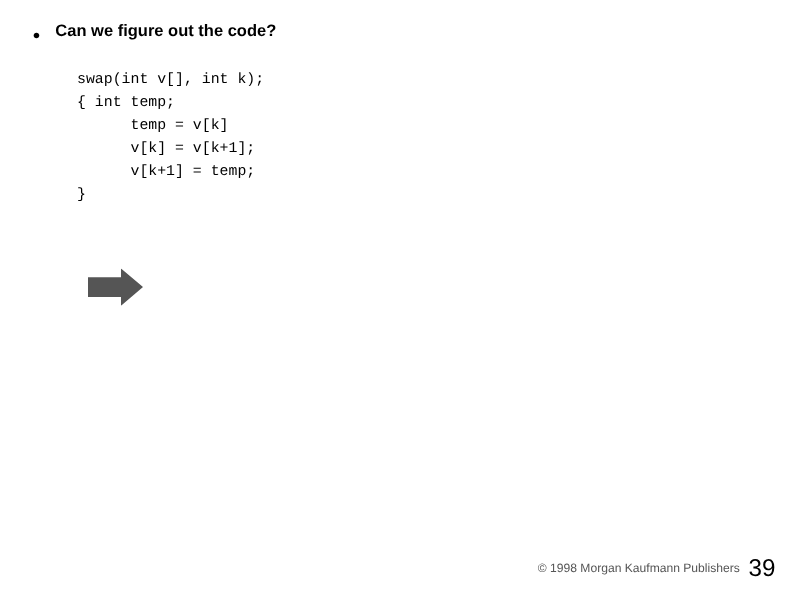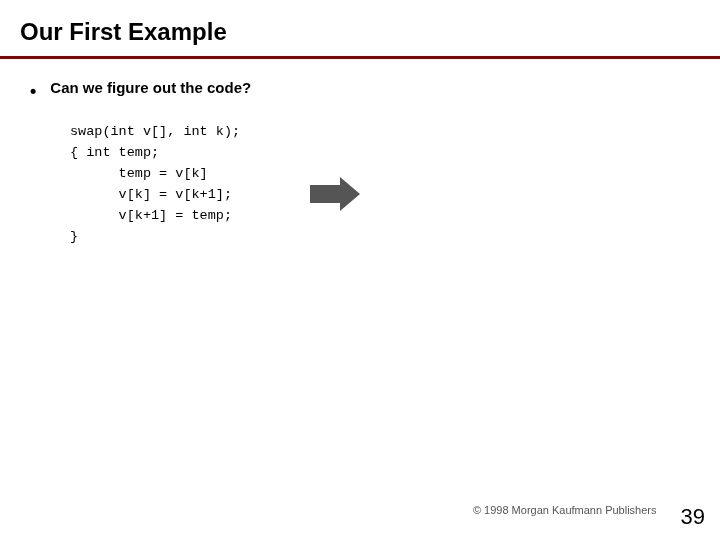--- a/index.html
+++ b/index.html
@@ -53,21 +53,21 @@
     }
 
     .bullet-text {
       font-size: 15px;
       font-weight: bold;
       color: #000000;
     }
 
     .code-section {
       display: flex;
-      flex-direction: row;
+      flex-direction: column;
       margin-left: 40px;
       margin-top: 10px;
       align-items: flex-start;
       gap: 0px;
     }
 
     .c-code {
       font-family: 'Courier New', Courier, monospace;
       font-size: 13.5px;
       line-height: 1.55;
@@ -96,42 +96,40 @@
       color: #000000;
       white-space: pre;
       padding-top: 55px;
     }
 
     .footer {
       position: absolute;
       bottom: 10px;
       right: 15px;
       display: flex;
-      gap: 24px;
+      align-items: center;
+      gap: 8px;
     }
 
     .footer-text {
       font-size: 11px;
       color: #555555;
     }
 
     .page-number {
       font-size: 22px;
       font-weight: normal;
       color: #000000;
     }
   </style>
 </head>
 <body>
 
 <div class="slide-container">
 
-  <div class="title-bar">
-    <span class="title-text">Our First Example</span>
-  </div>
 
   <div class="content-area">
 
     <div class="bullet-point">
       <span class="bullet-dot">•</span>
       <span class="bullet-text">Can we figure out the code?</span>
     </div>
 
     <div class="code-section">
 

